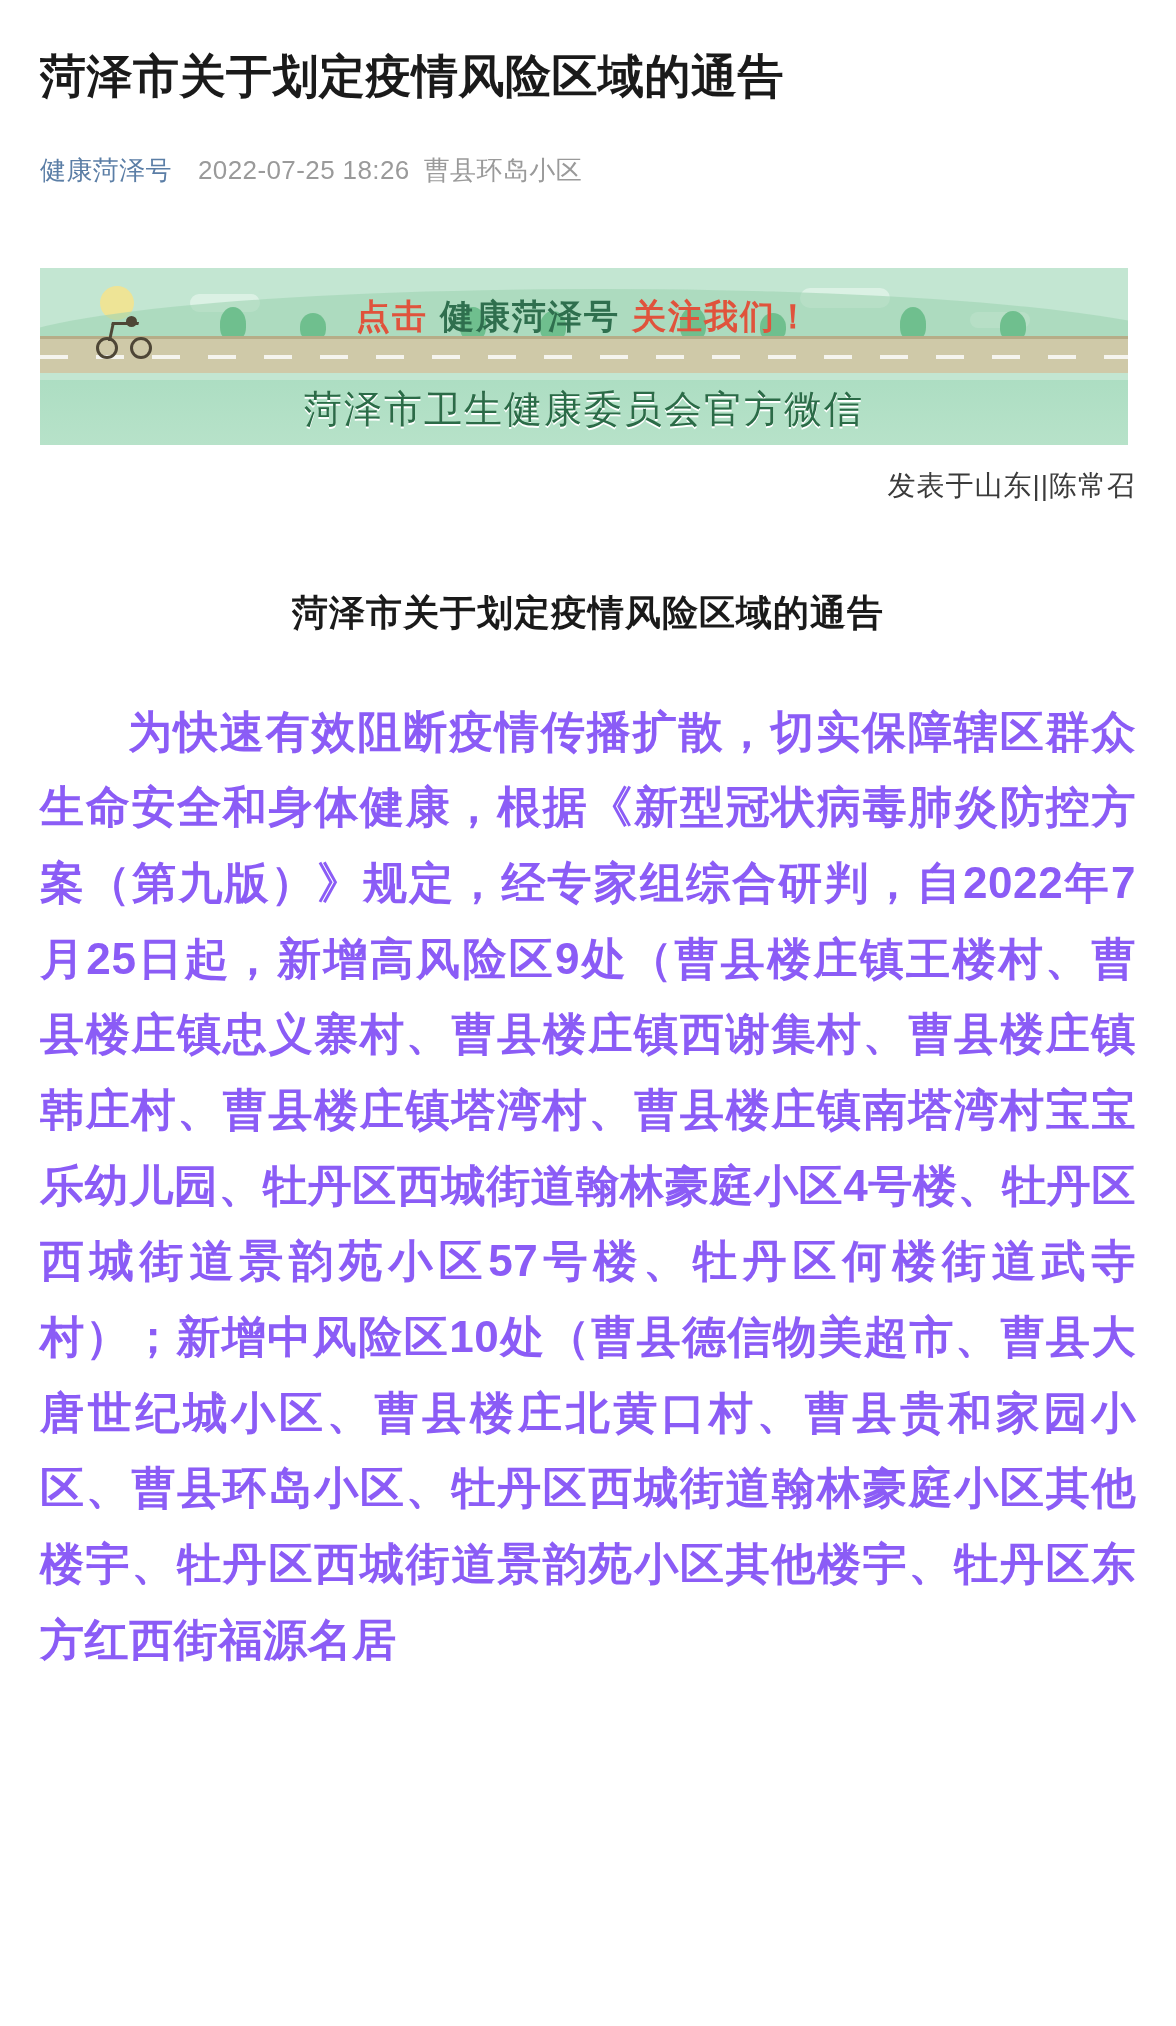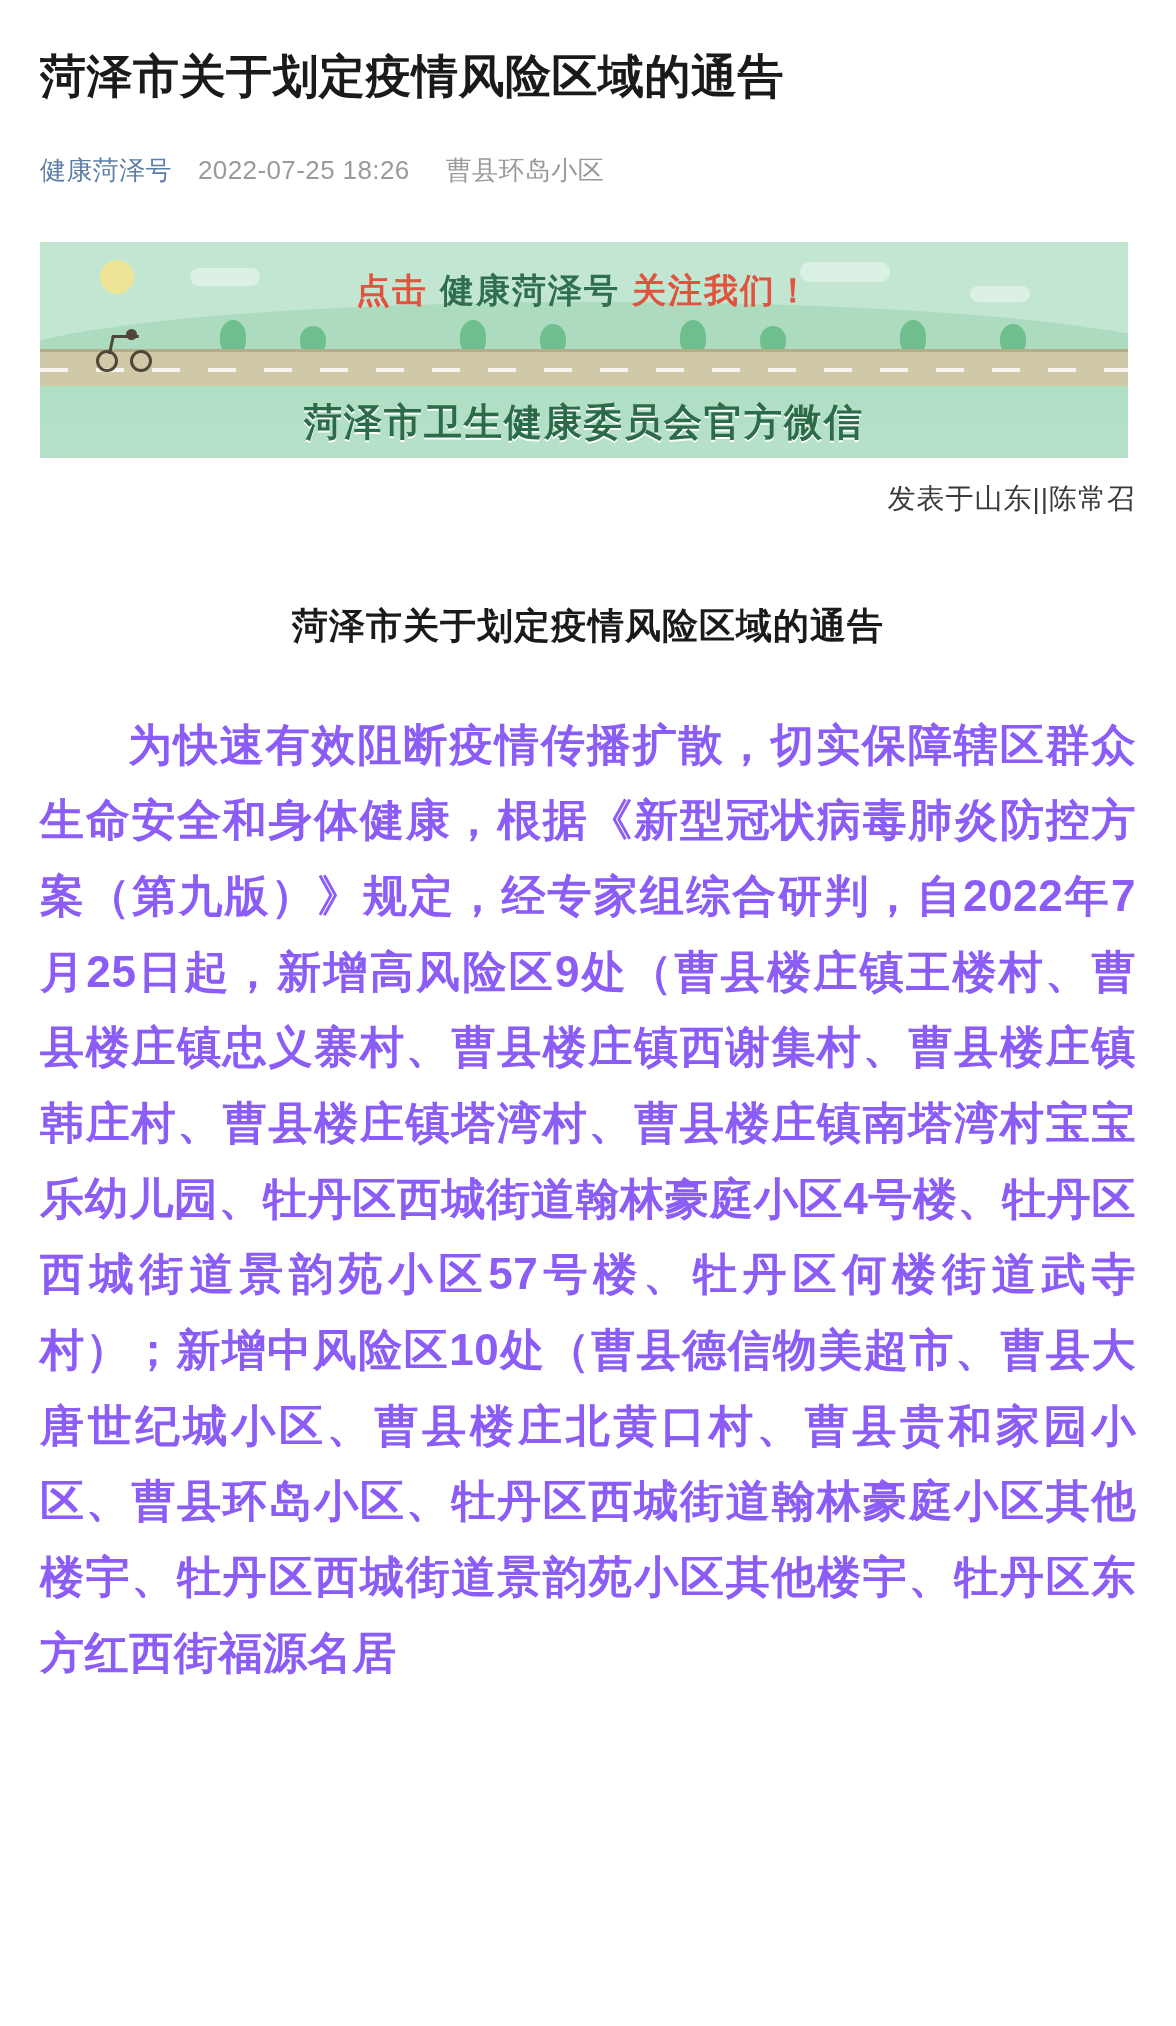--- a/index.html
+++ b/index.html
@@ -33,31 +33,31 @@
     align-items: center;
     font-size: 26px;
     color: #9a9a9a;
     letter-spacing: 0.4px;
   }
   .meta-account {
     color: #5b7ea6;
     margin-right: 26px;
   }
   .meta-date {
-    margin-right: 36px;
+    margin-right: 14px;
   }
   .meta-location {
     color: #9a9a9a;
   }
 
   
   .banner {
-    margin-top: 54px;
+    margin-top: 80px;
     width: 1088px;
-    height: 216px;
+    height: 177px;
     position: relative;
     overflow: hidden;
     background: linear-gradient(180deg, #bfe3d0 0%, #c8e8d5 48%, #a9dcc0 49%, #b7e2c9 100%);
   }
   .banner .sky {
     position: absolute;
     left: 0; top: 0; right: 0; height: 112px;
     background: #c3e6d2;
   }
   .banner .sun {
@@ -153,21 +153,21 @@
     white-space: nowrap;
   }
   .banner-line1 .click { color: #e0533c; }
   .banner-line1 .name { color: #2f6f4e; margin: 0 12px; }
   .banner-line1 .follow { color: #e0533c; }
   .banner-bottom {
     position: absolute;
     left: 0; right: 0; bottom: 10px;
     text-align: center;
     font-size: 38px;
-    font-weight: 700;
+    font-weight: 400;
     color: #2b6b47;
     letter-spacing: 2px;
     white-space: nowrap;
     text-shadow: 0 2px 0 #ffffff;
   }
 
   .editor-line {
     margin-top: 22px;
     text-align: right;
     font-size: 28px;

